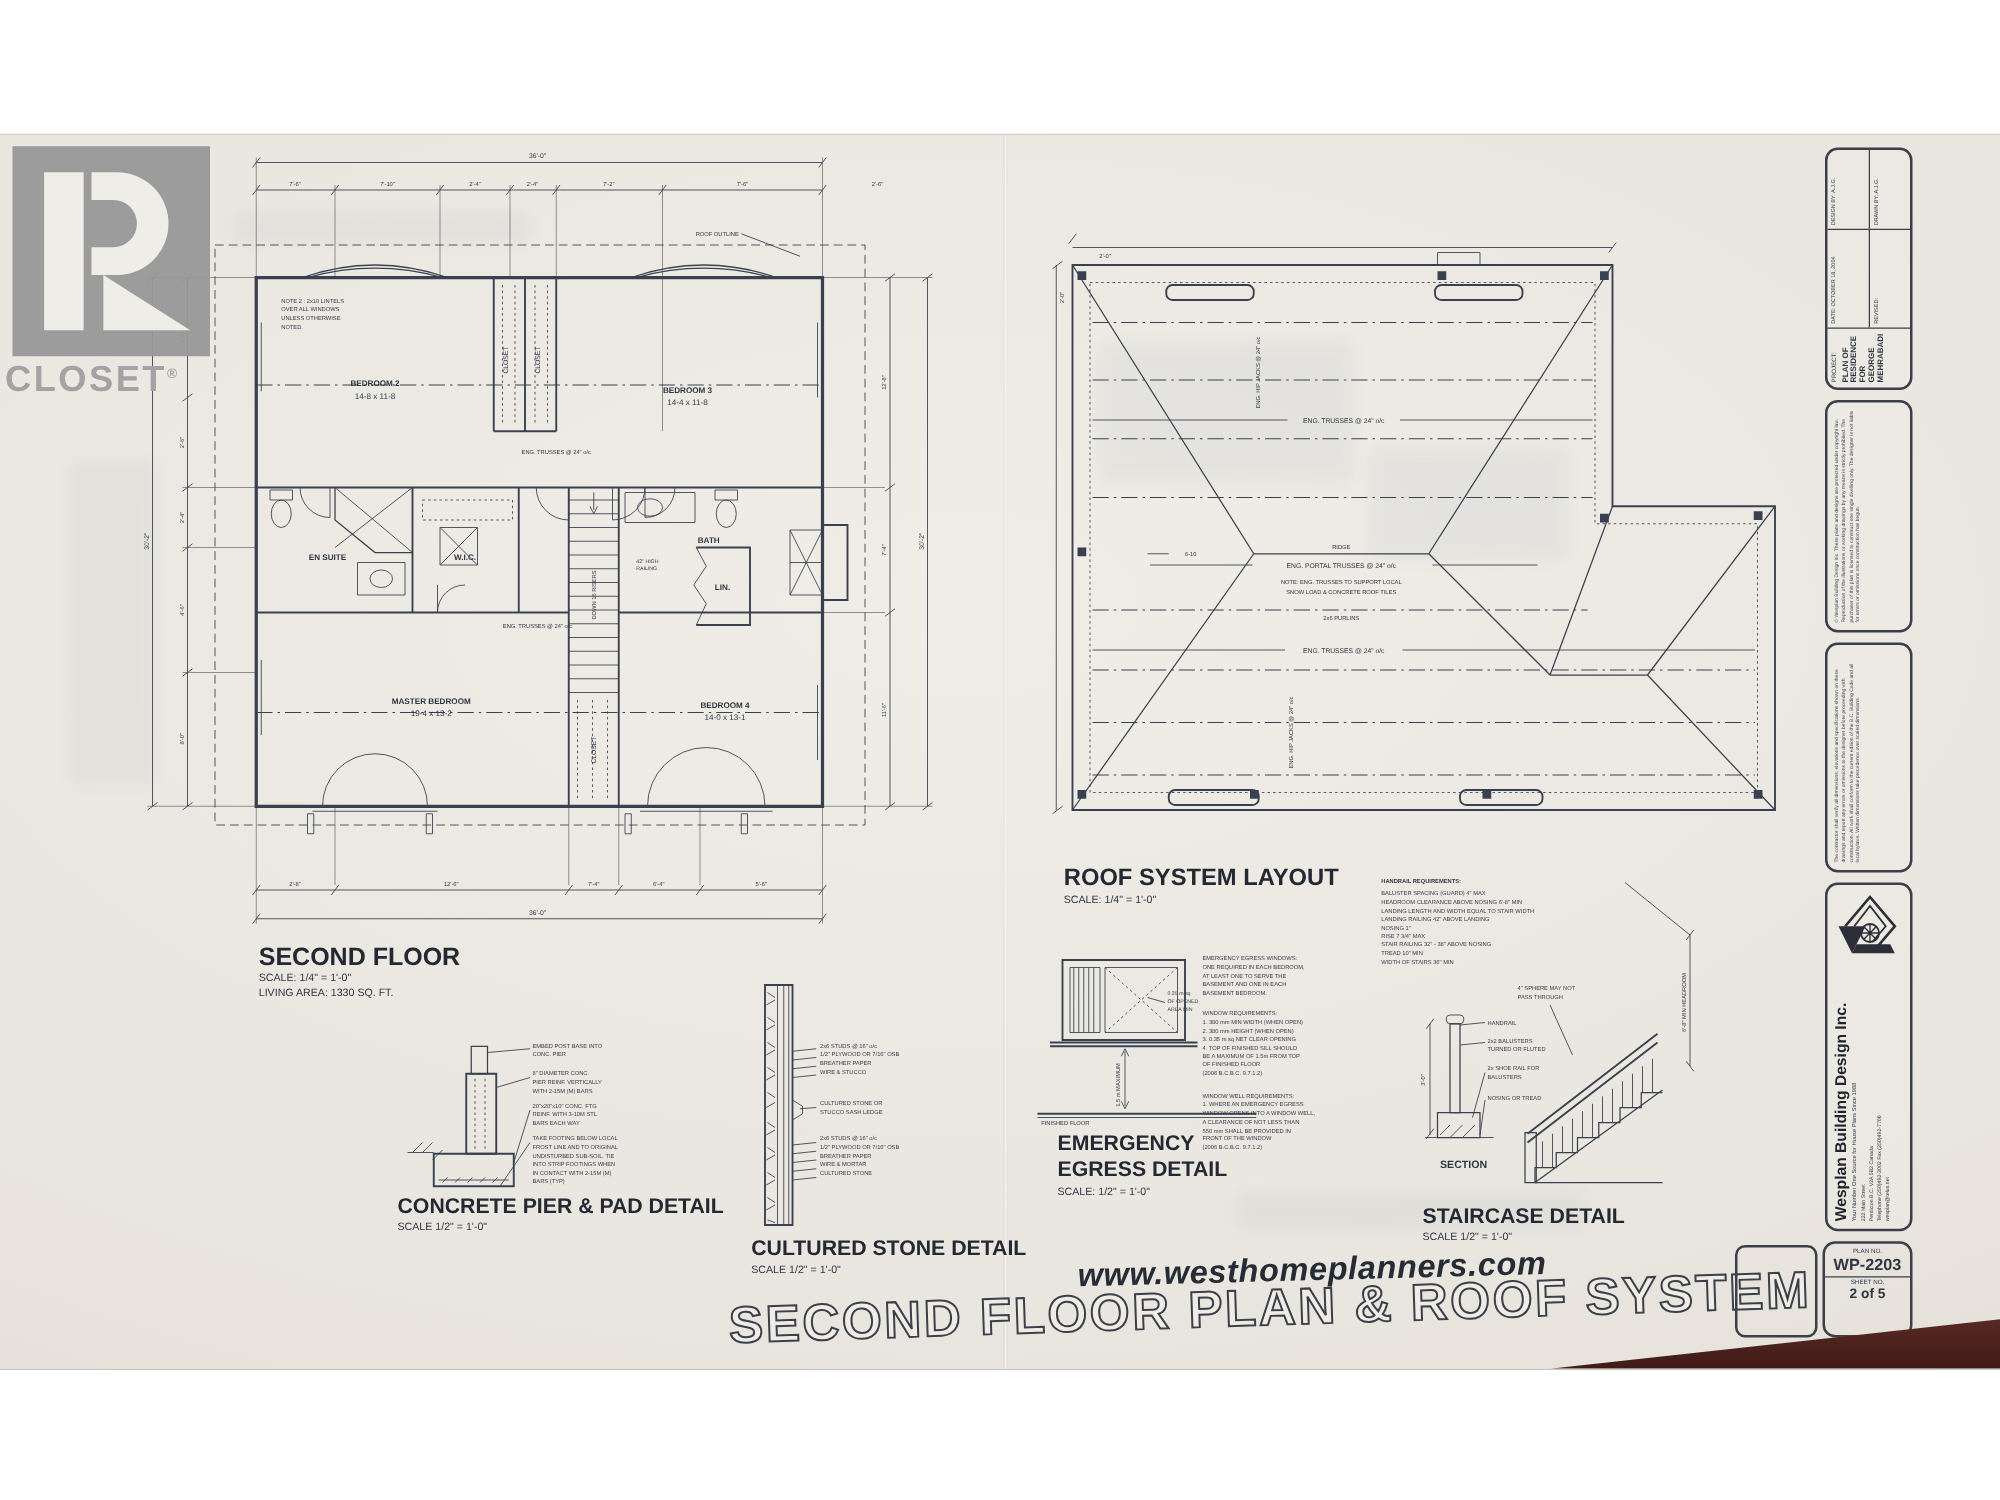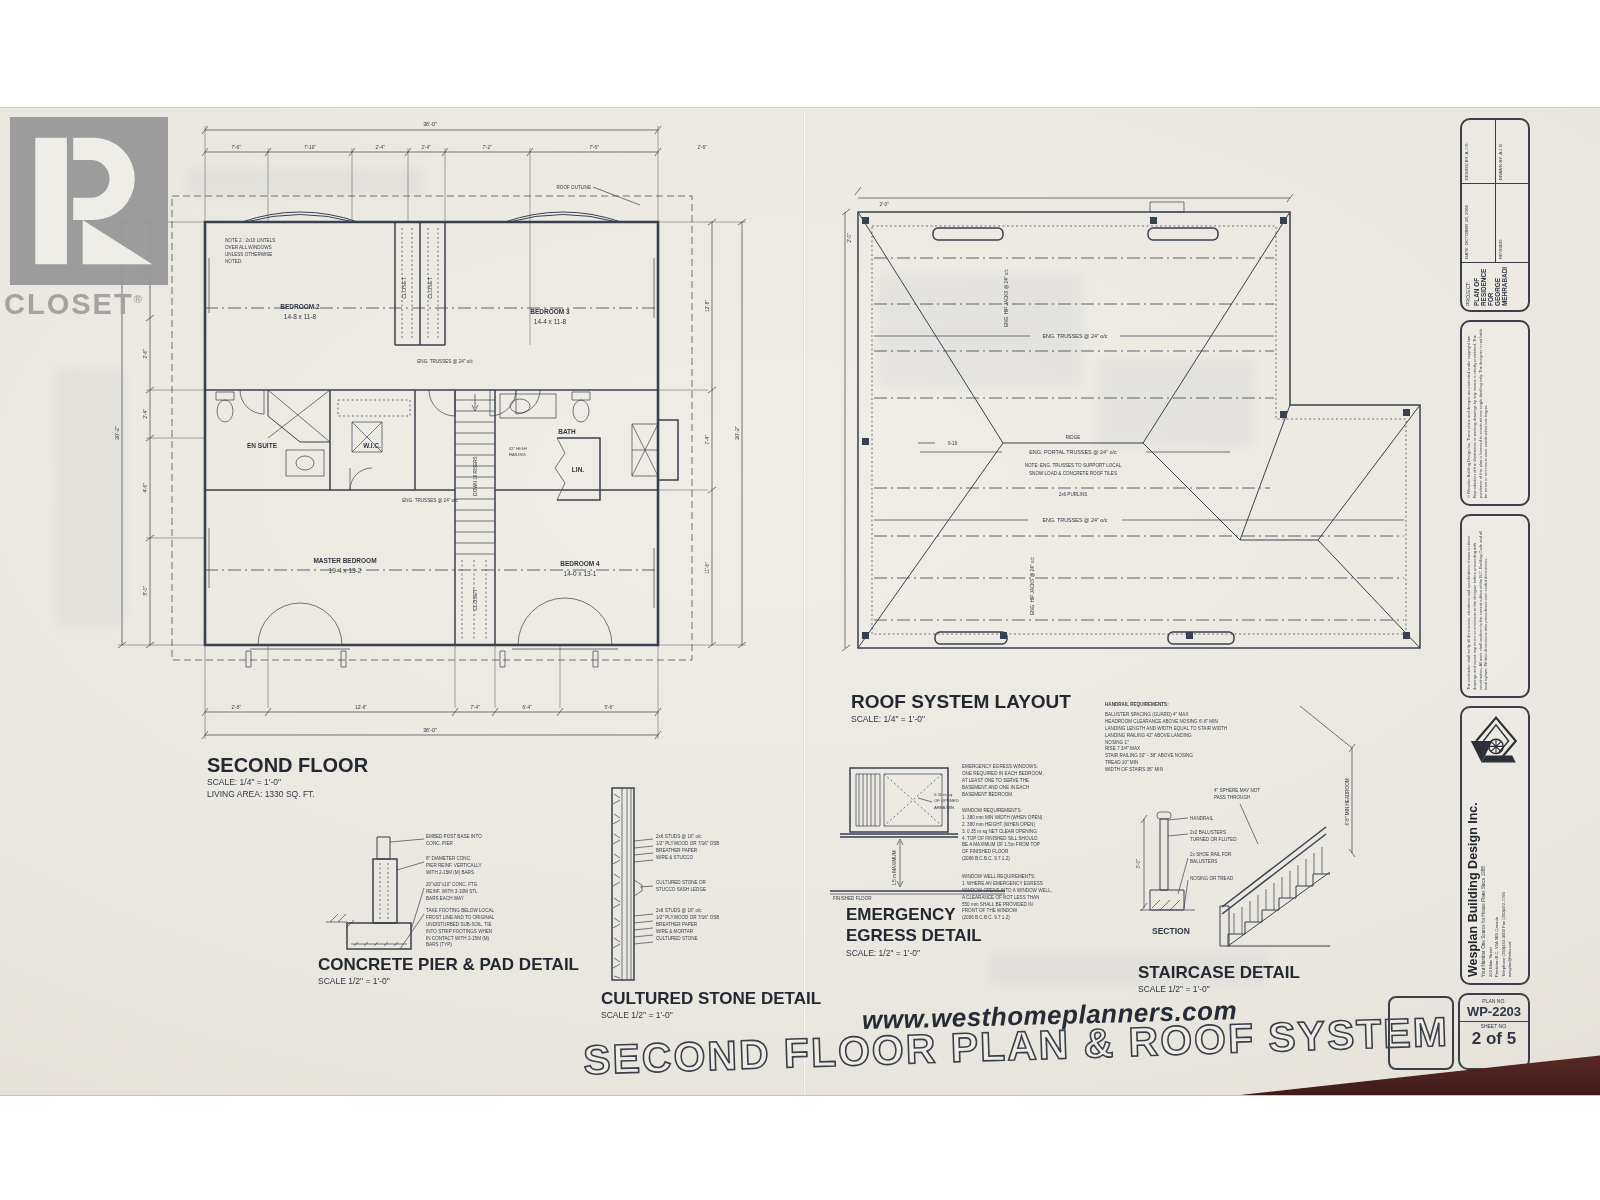--- a/index.html
+++ b/index.html
@@ -452,18 +452,18 @@
       </div>
     </div>
 
     <div class="planno" style="left:1388px;top:888px;width:62px;height:70px;border-radius:8px;"></div>
 
     <div class="planno" style="left:1458px;top:885px;width:68px;height:73px;">
       <div class="lbl">PLAN NO.</div>
       <div class="val">WP-2203</div>
       <div class="divline"></div>
       <div class="lbl" style="margin-top:0;">SHEET NO.</div>
-      <div class="val" style="font-size:17px;">2 of 5</div>
+      <div class="val" style="font-size:11px;">2 of 5</div>
     </div>
 
     <div class="wedge"></div>
   </div>
 </div>
 
 </body></html>

